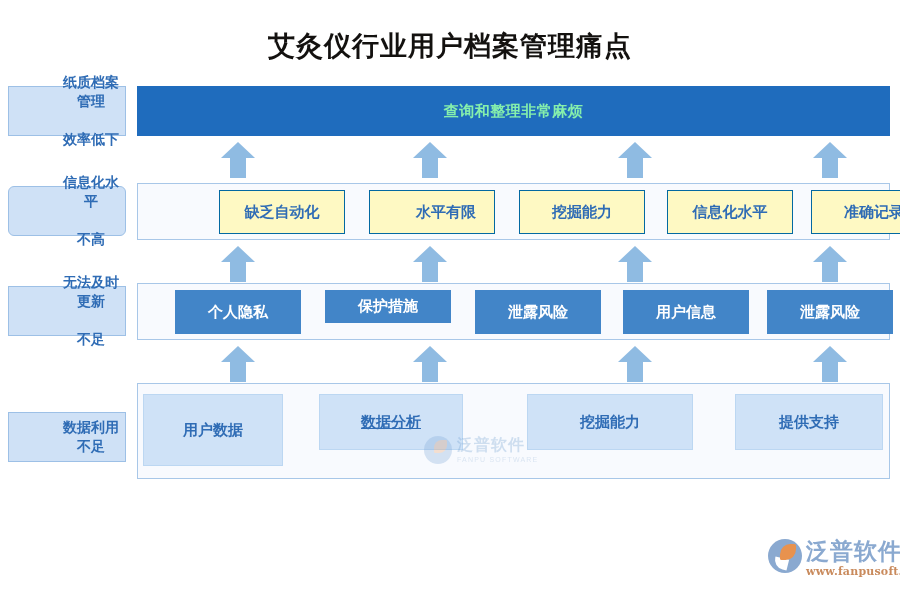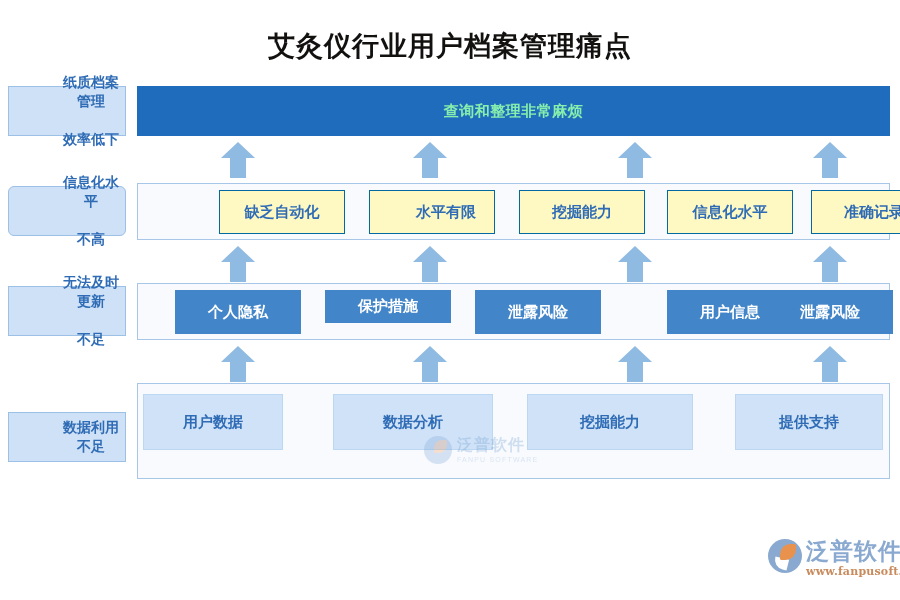--- a/index.html
+++ b/index.html
@@ -315,21 +315,21 @@
   <div class="arrow" style="left:813px; top:246px;">
     <div class="head"></div>
       <div class="shaft" style="height:20px;"></div>
   </div>
 
   <div class="row-band" style="top:283px; height:57px;"></div>
 
   <div class="node filled" style="left:175px; top:290px; width:126px; height:44px;">个人隐私</div>
   <div class="node filled" style="left:325px; top:290px; width:126px; height:33px;">保护措施</div>
   <div class="node filled" style="left:475px; top:290px; width:126px; height:44px;">泄露风险</div>
-  <div class="node filled" style="left:623px; top:290px; width:126px; height:44px;margin-left:44px;">用户信息</div>
+  <div class="node filled" style="left:623px; top:290px; width:126px; height:44px;">用户信息</div>
   <div class="node filled" style="left:767px; top:290px; width:126px; height:44px;">泄露风险</div>
 
   <div class="arrow" style="left:221px; top:346px;">
     <div class="head"></div>
       <div class="shaft" style="height:20px;"></div>
   </div>
   <div class="arrow" style="left:413px; top:346px;">
     <div class="head"></div>
       <div class="shaft" style="height:20px;"></div>
   </div>
@@ -337,22 +337,22 @@
     <div class="head"></div>
       <div class="shaft" style="height:20px;"></div>
   </div>
   <div class="arrow" style="left:813px; top:346px;">
     <div class="head"></div>
       <div class="shaft" style="height:20px;"></div>
   </div>
 
   <div class="row-band" style="top:383px; height:96px;"></div>
 
-  <div class="node tint" style="left:143px; top:394px; width:140px; height:56px;">用户数据</div>
-  <div class="node tint" style="left:333px; top:394px; width:160px; height:56px;">数据分析</div>
+  <div class="node tint" style="left:143px; top:394px; width:140px; height:72px;">用户数据</div>
+  <div class="node tint" style="left:319px; top:394px; width:144px; height:56px;text-decoration:underline;">数据分析</div>
   <div class="node tint" style="left:527px; top:394px; width:166px; height:56px;text-align:right;">挖掘能力</div>
   <div class="node tint" style="left:735px; top:394px; width:148px; height:56px;">提供支持</div>
 
   <div class="watermark">
     <div class="wm-mark">
       <div class="disc"></div>
       <div class="flame"></div>
     </div>
     <div class="wm-text">
       <div class="wm-cn">泛普软件</div>

